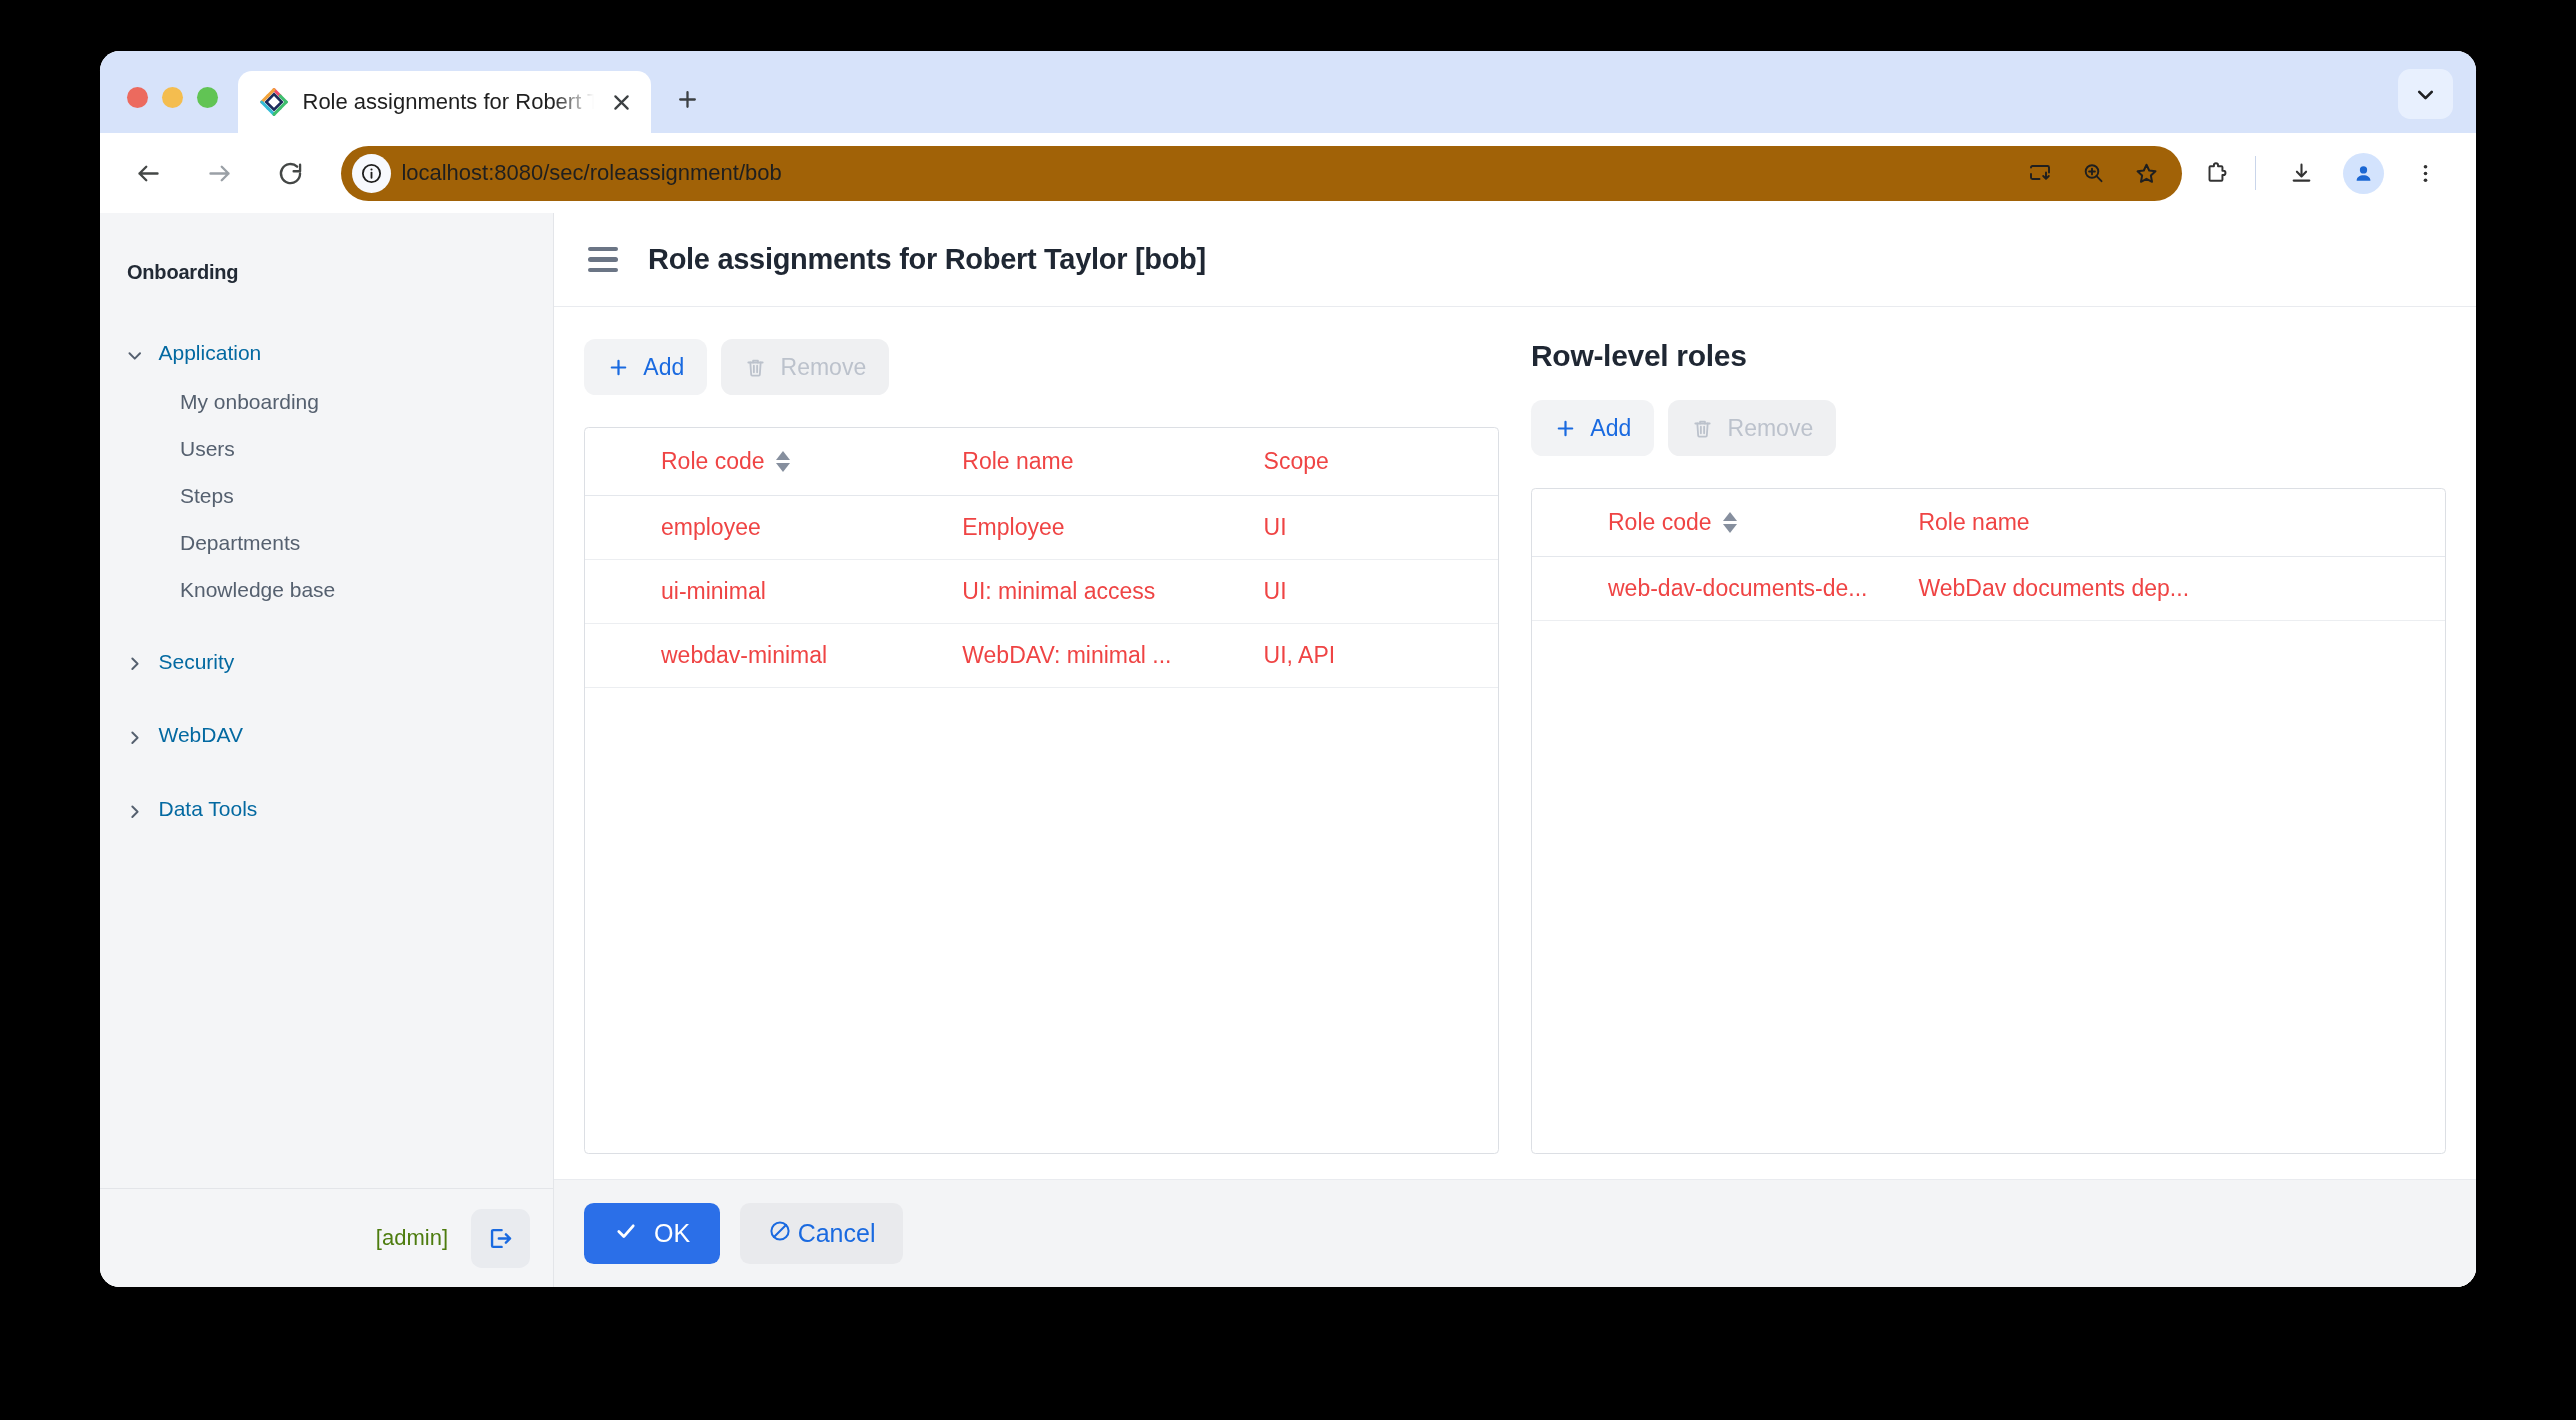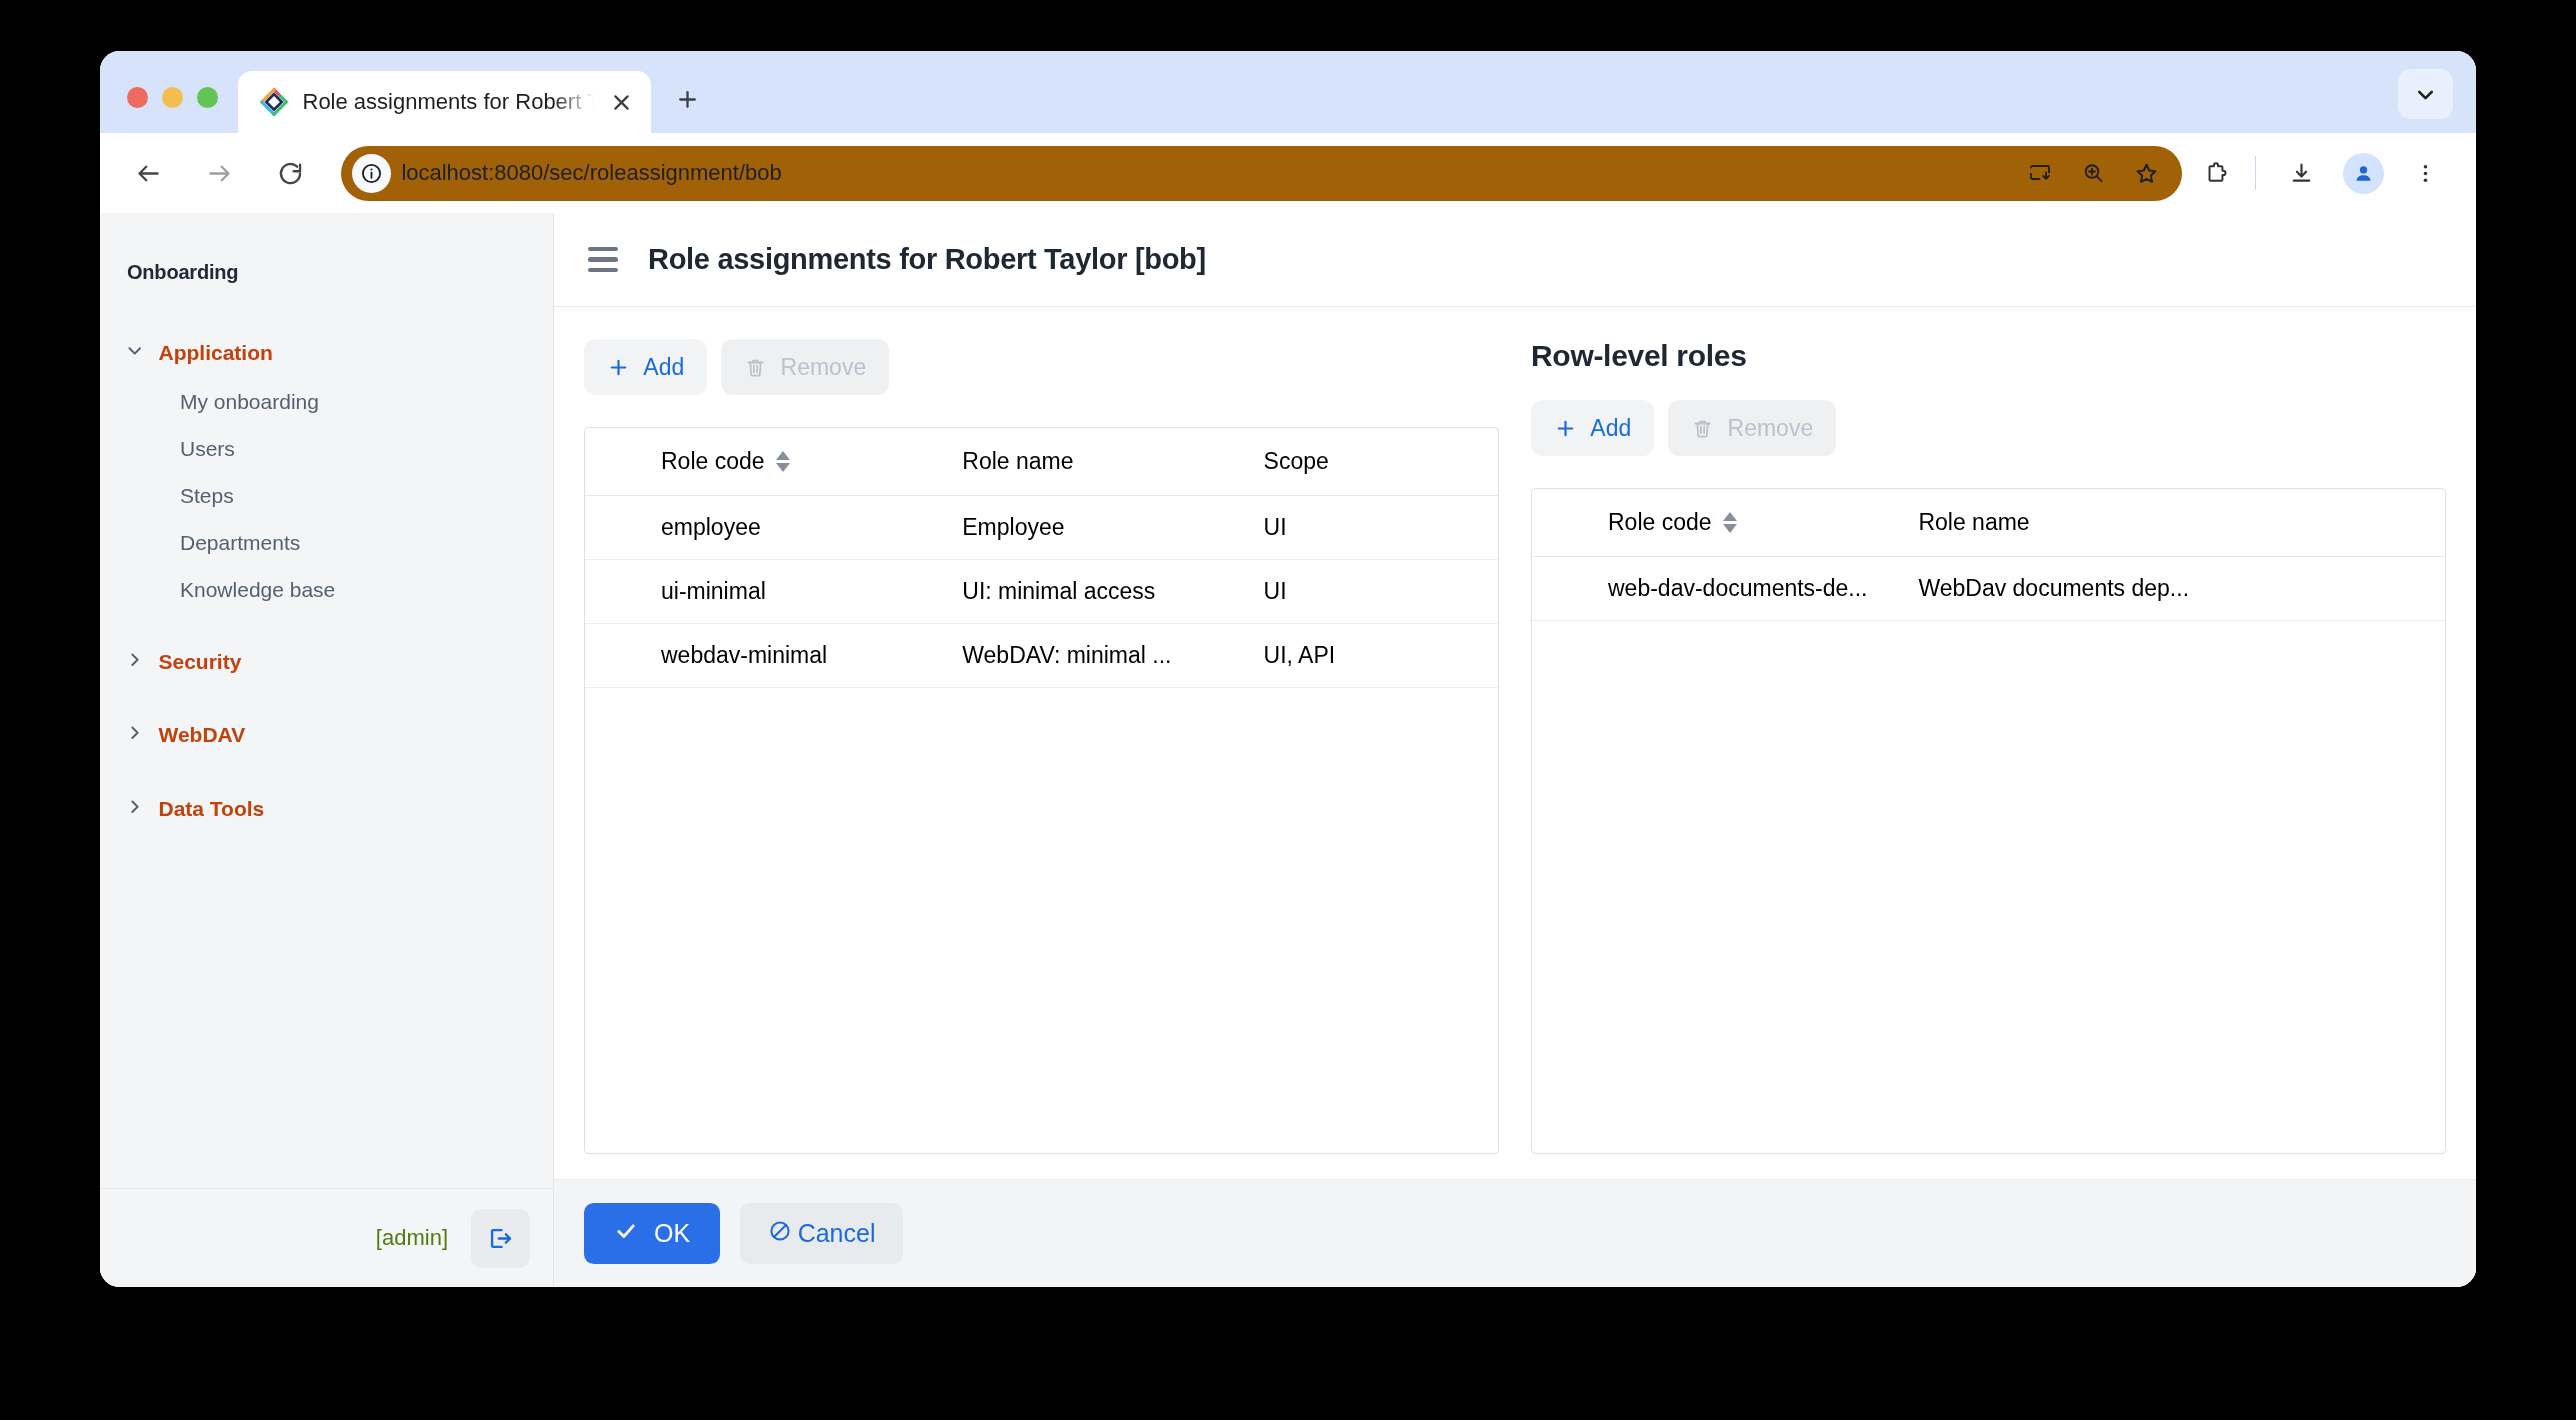--- a/index.html
+++ b/index.html
@@ -167,23 +167,23 @@
     border-right: 0.9px solid #e3e5e9;
     display: flex; flex-direction: column;
   }
   .sidebar-title {
     font-size: 20px; font-weight: 700; color: #222a35;
     padding: 48px 0 0 27px;
     letter-spacing: -0.2px;
   }
   .nav { padding: 44px 0 0 0; flex: 1 1 auto; }
   .nav-group {
-    display: flex; align-items: flex-start; gap: 14px;
+    display: flex; align-items: flex-end; gap: 14px;
     padding: 13.3px 0 13.3px 25px;
-    font-size: 21px; font-weight: 700; color: #c2410c;
+    font-size: 21px; font-weight: 400; color: #0369a1;
   }
   .nav-group .chev { width: 19.5px; display: flex; align-items: center; justify-content: center; color: #55606f; }
   .nav-item {
     padding: 11.5px 0 11.5px 80px;
     font-size: 21px; color: #55606f;
   }
   .nav-gap { height: 23px; }
 
   .sidebar-footer {
     border-top: 0.9px solid #e3e5e9;
@@ -251,21 +251,21 @@
     border-radius: 4.4px;
     background: #fff;
     display: flex; flex-direction: column;
     min-height: 0;
     overflow: hidden;
   }
   table.grid { width: 100%; border-collapse: collapse; table-layout: fixed; }
   table.grid th, table.grid td {
     text-align: left;
     font-weight: 400;
-    color: #000000;
+    color: #ef4444;
     font-size: 23px;
     padding: 0;
     height: 64px;
     vertical-align: middle;
     white-space: nowrap;
     overflow: hidden;
     text-overflow: ellipsis;
   }
   table.grid thead th { height: 67px; border-bottom: 0.9px solid #e4e7ec; }
   table.grid tbody tr { border-bottom: 0.9px solid #eceef1; }

